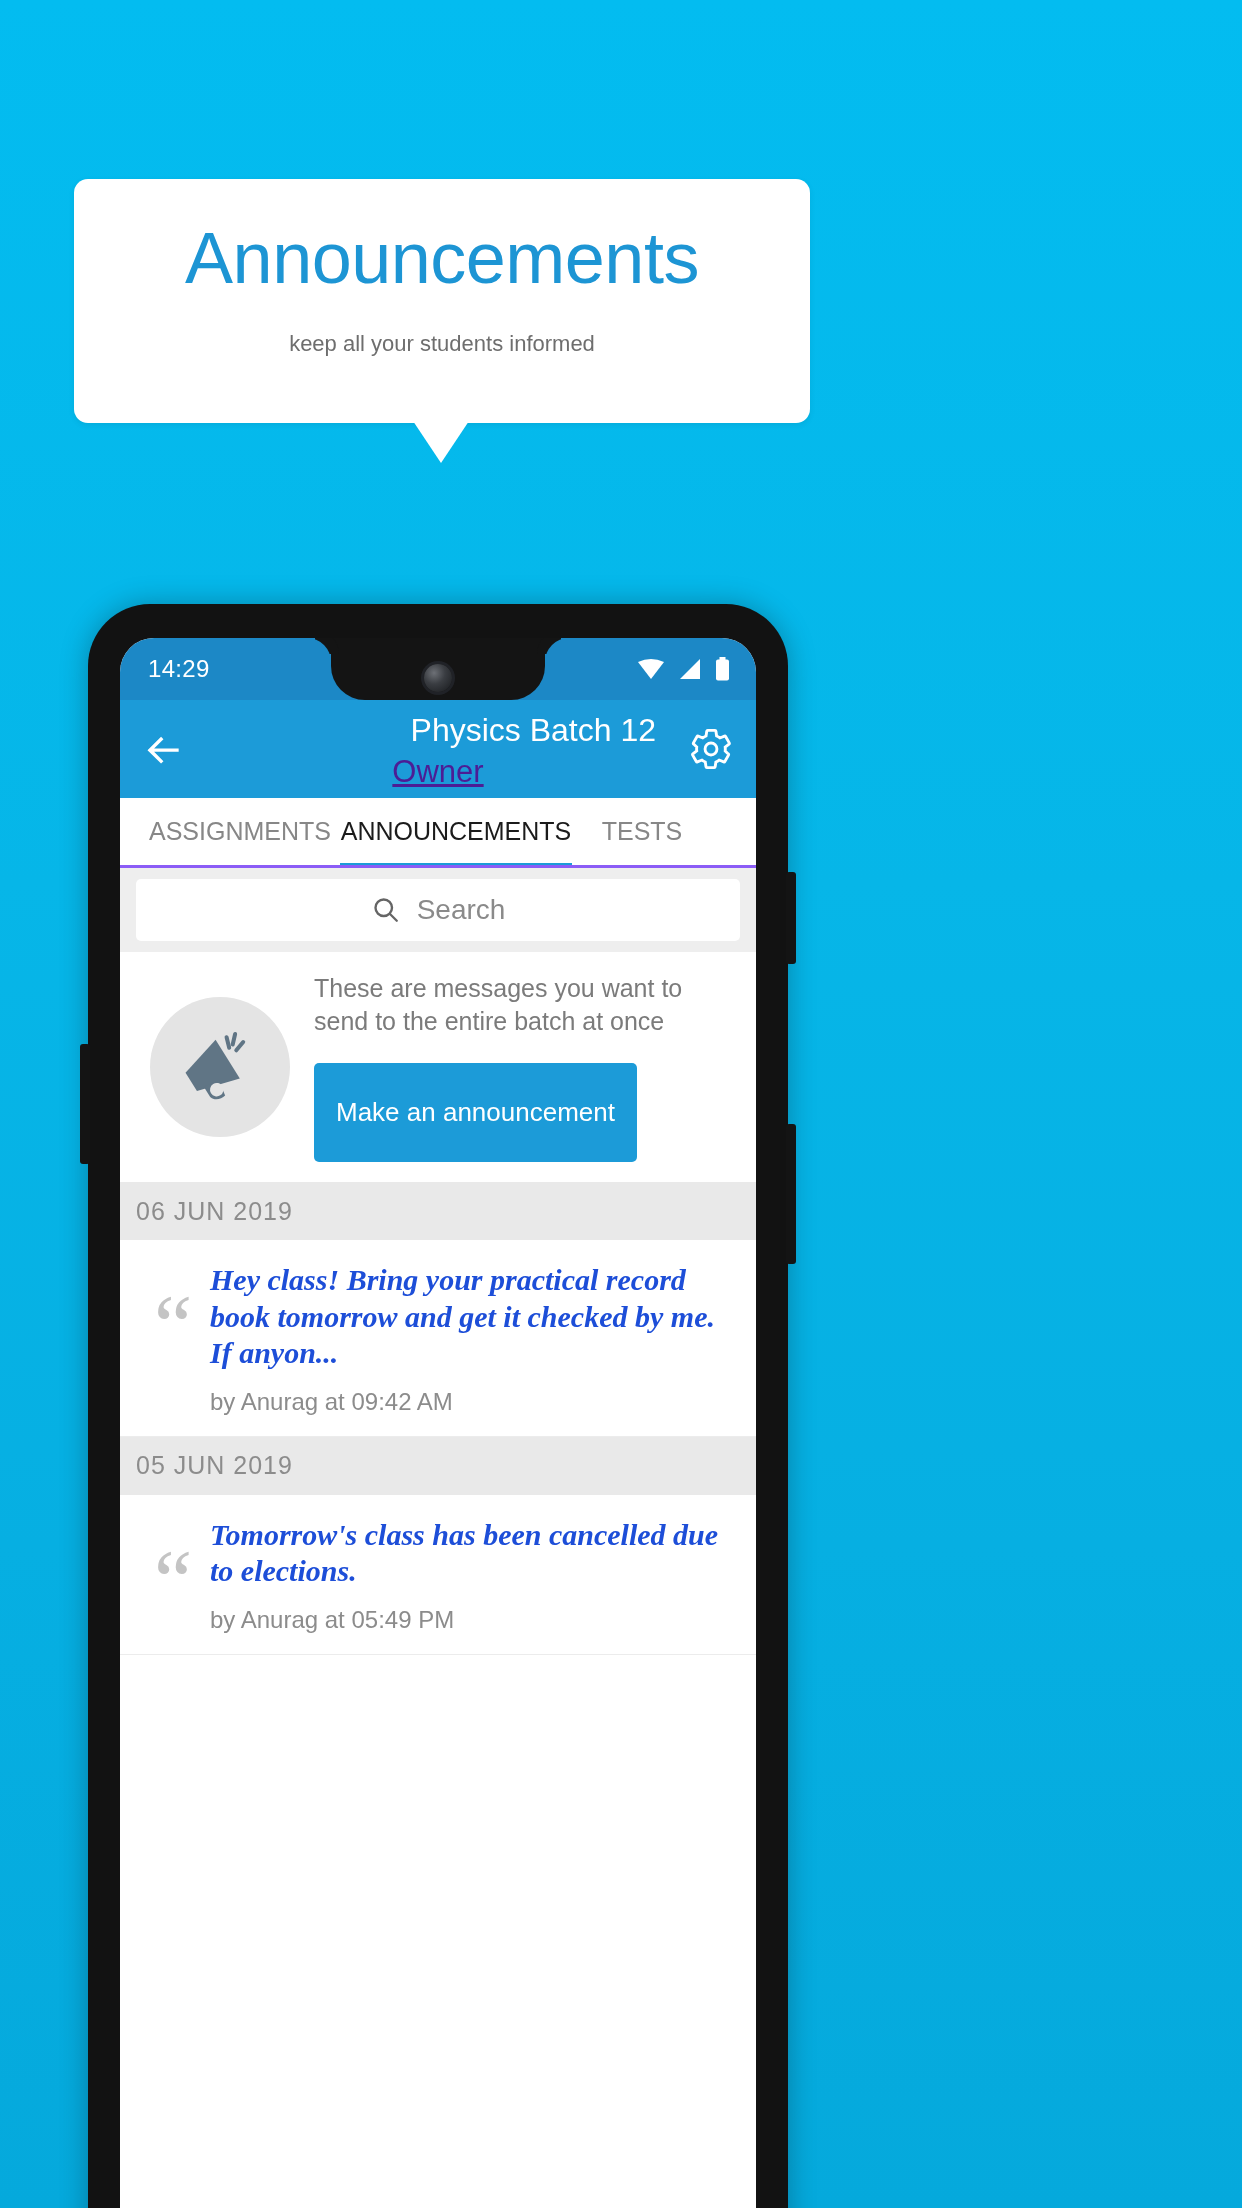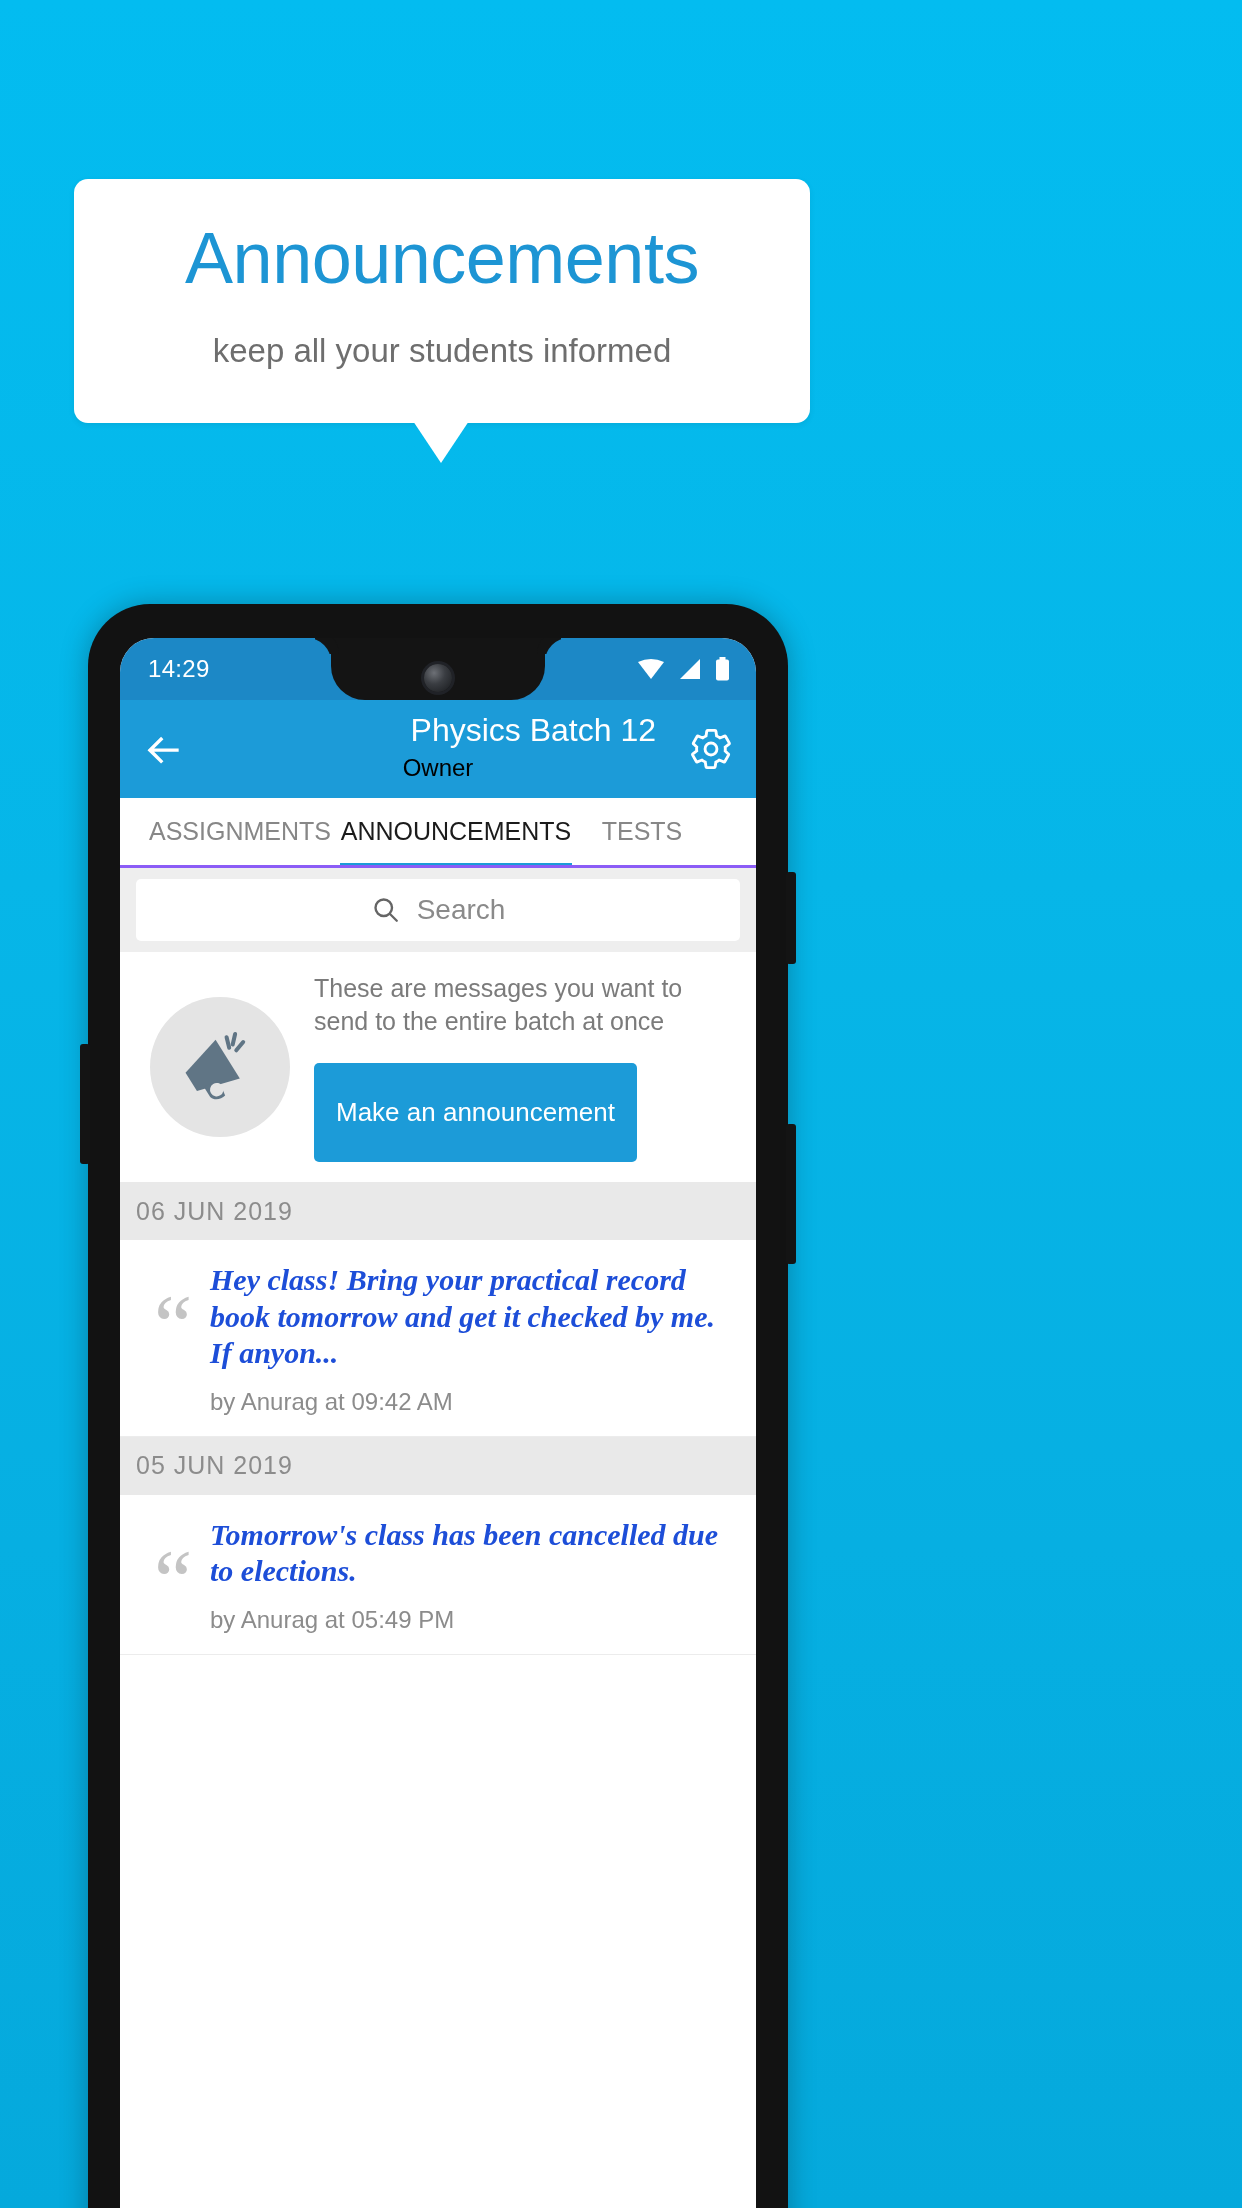--- a/index.html
+++ b/index.html
@@ -38,21 +38,21 @@
     text-align:center;
     font-size:72px;
     font-weight:400;
     color:#1D95D4;
     letter-spacing:-0.5px;
     line-height:1;
   }
   #promo-sub {
     position:absolute; left:0; right:0; top:152px;
     text-align:center;
-    font-size:33px;
+    font-size:22px;
     font-weight:400;
     color:#6E6E6E;
     line-height:1.2;
   }
 
   
   #phone {
     position:absolute;
     left:88px; top:604px;
     width:700px; height:1700px;
@@ -141,22 +141,22 @@
     width:46px; height:46px;
   }
   #appbar-title {
     position:absolute; left:100px; right:100px; top:12px;
     text-align:right; color:#fff;
     font-size:32px; font-weight:400;
     white-space:nowrap; overflow:hidden;
   }
   #appbar-sub {
     position:absolute; left:100px; right:100px; top:54px;
-    text-align:center; color:#000000;
-    font-size:24px; font-weight:400;
+    text-align:center; color:#4c1d95;
+    font-size:31px; font-weight:400;text-decoration:underline;
   }
 
   
   #tabs {
     position:absolute; top:160px; left:0; right:0;
     height:70px;
     background:#ffffff;
     display:flex; align-items:center;
     z-index:9;
     border-bottom:3px solid #8b5cf6;

